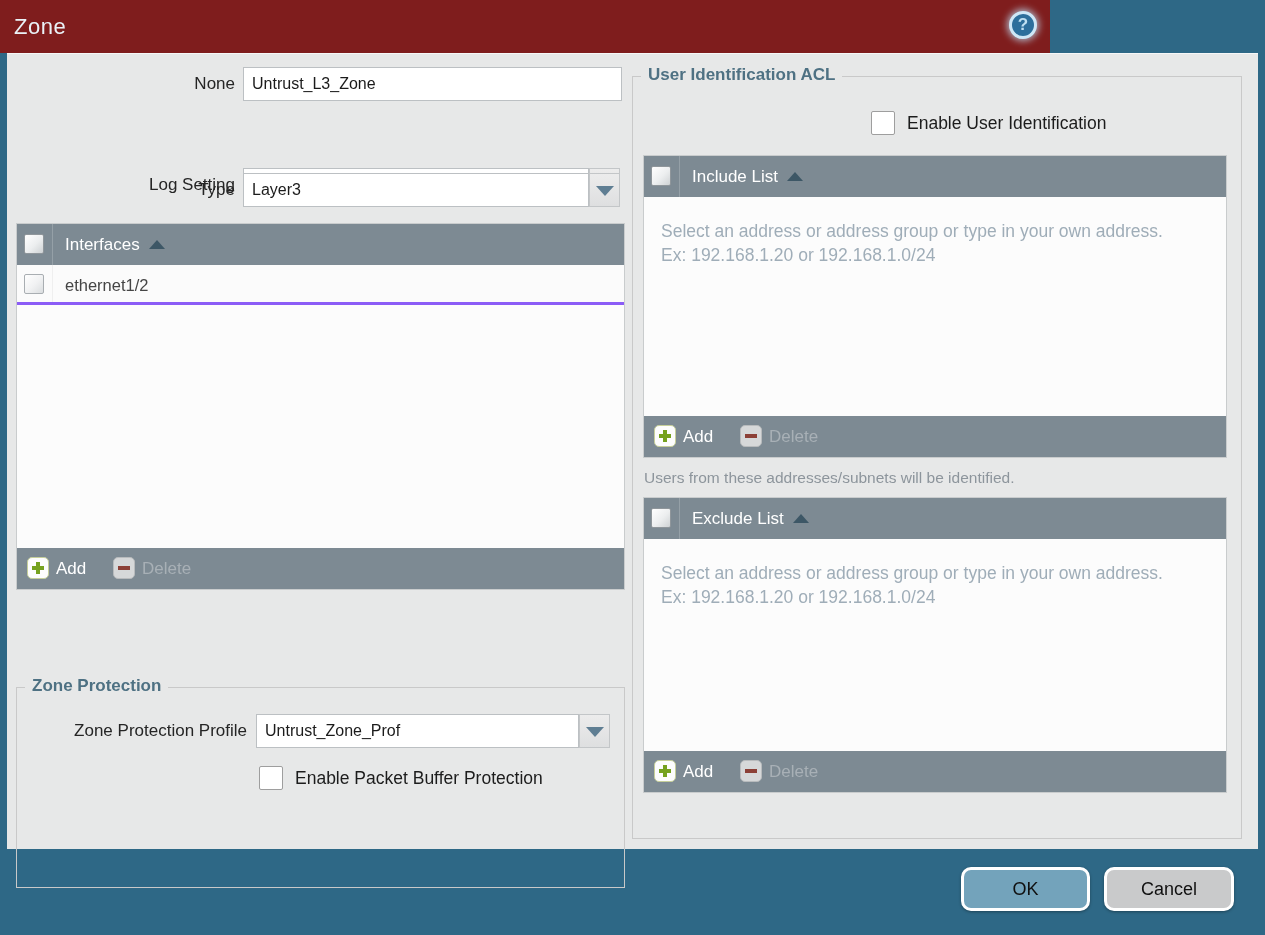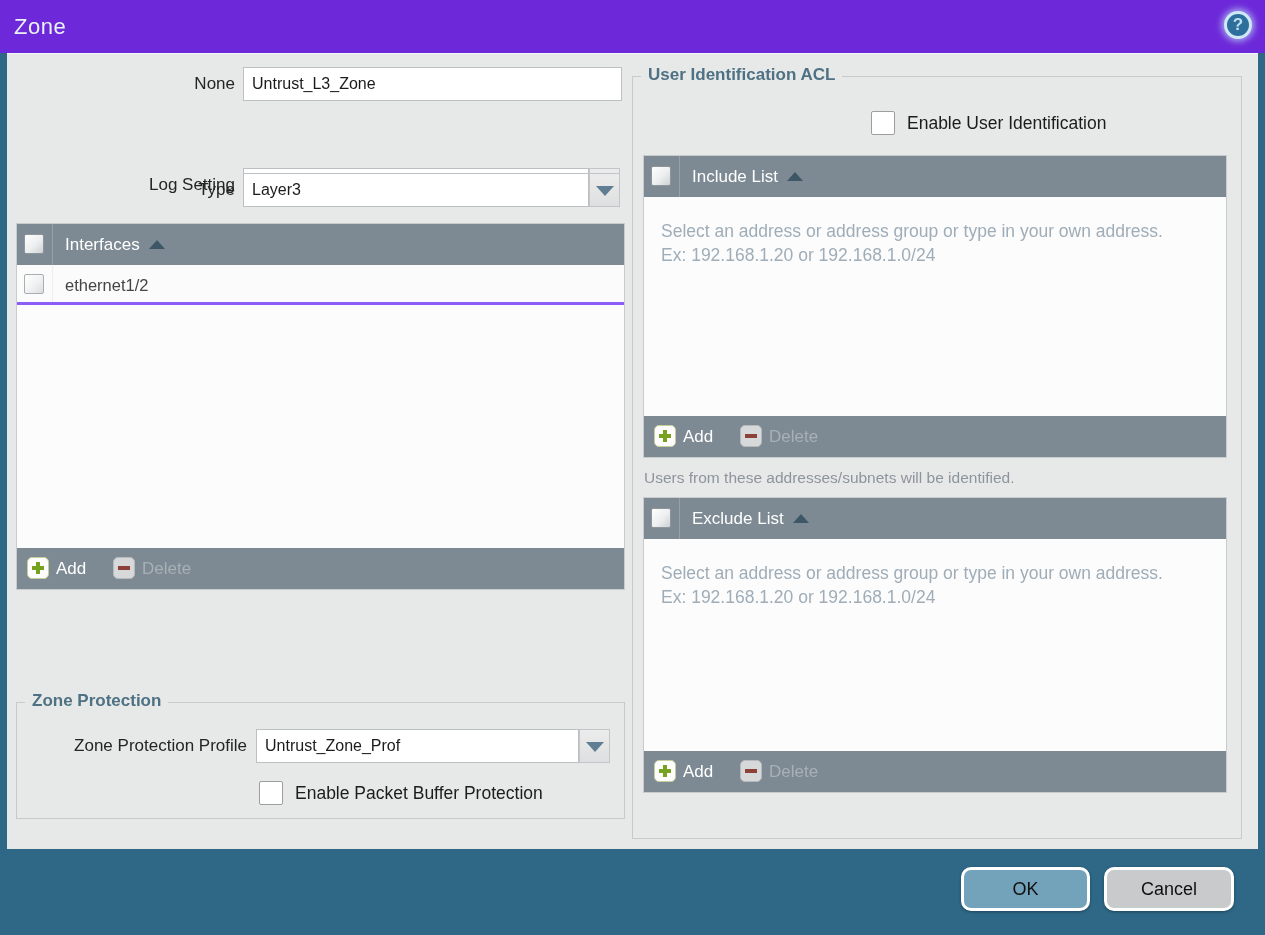--- a/index.html
+++ b/index.html
@@ -5,22 +5,22 @@
   * { margin: 0; padding: 0; box-sizing: border-box; }
   html, body { width: 1265px; height: 935px; }
   body {
     font-family: "Liberation Sans", "DejaVu Sans", sans-serif;
     background: #2e6886;
     position: relative;
     overflow: hidden;
   }
   
   .titlebar {
-    position: absolute; left: 0; top: 0; width: 1265px; height: 53px;
-    background: #6d28d9;
+    position: absolute; left: 0; top: 0; width: 1050px; height: 53px;
+    background: #7f1d1d;
   }
   .titlebar .title {
     position: absolute; left: 14px; top: 0; line-height: 53px;
     color: #eaf2f7; font-size: 22px; font-weight: 300; letter-spacing: .5px;
   }
   .help-icon {
     position: absolute; right: 13px; top: 11px; width: 28px; height: 28px;
     border-radius: 50%;
     background: #2d6f9c;
     border: 3px solid #cfe7f6;
@@ -205,21 +205,21 @@
     <div class="tbl-footer">
       <div class="ftr-btn btn-add">
         <span class="icon-plus"></span><span>Add</span>
       </div>
       <div class="ftr-btn btn-delete">
         <span class="icon-minus"></span><span>Delete</span>
       </div>
     </div>
   </div>
 
-  <div class="fieldset" style="left:9px; top:648px; width:609px; height:117px;">
+  <div class="fieldset" style="left:9px; top:633px; width:609px; height:201px;">
     <div class="legend">Zone Protection</div>
 
     <div class="form-row" style="left:0; top:26px; width:600px;">
       <div class="form-label" style="width:230px;">Zone Protection Profile</div>
       <input class="text-input" type="text" style="left: 239px; width: 323px;" value="Untrust_Zone_Prof">
       <div class="combo-btn" style="left:562px;">
         <span class="tri-down"></span>
       </div>
     </div>
 

